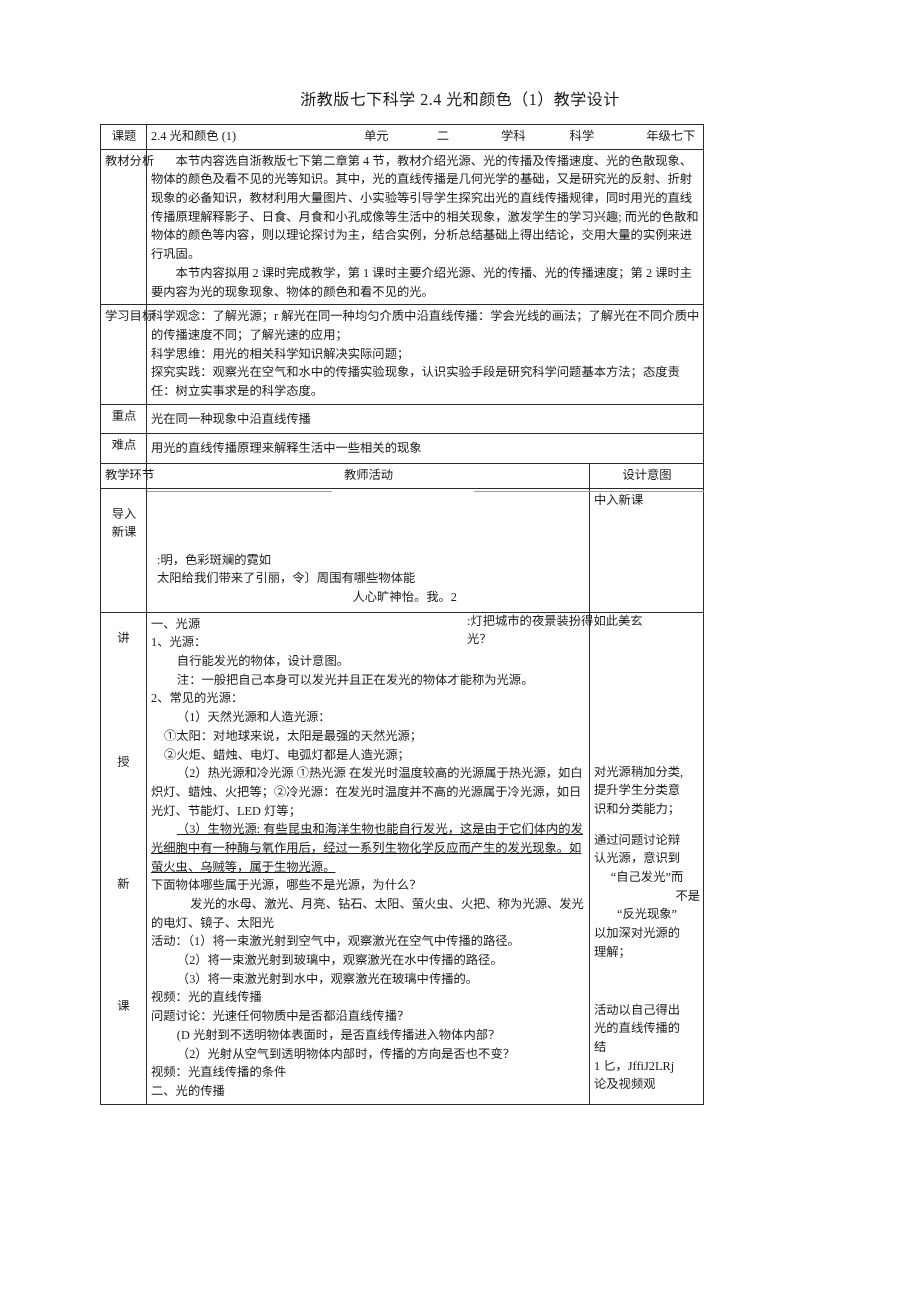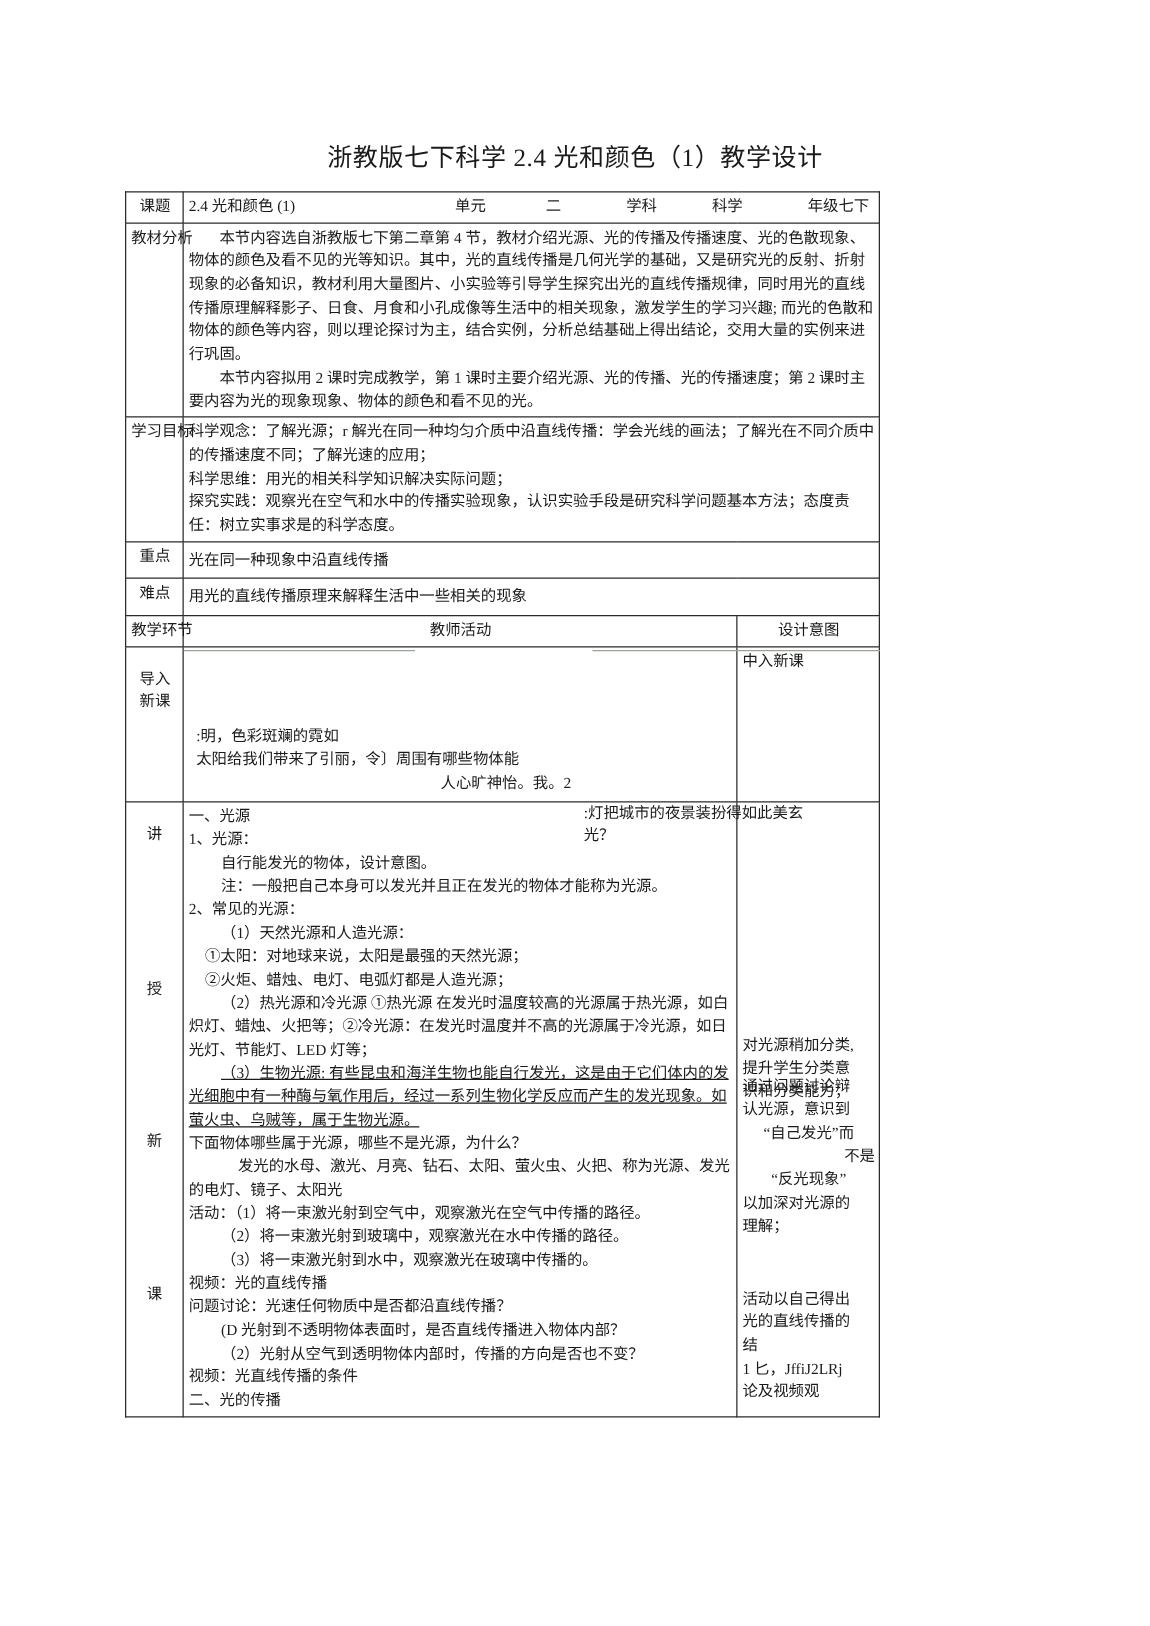--- a/index.html
+++ b/index.html
@@ -19,23 +19,23 @@
     position: relative;
     width: 920px;
     height: 1301px;
     box-sizing: border-box;
     padding: 0 100px;
   }
 
   
   .doc-title {
     text-align: center;
-    font-size: 20px;
+    font-size: 16px;
     letter-spacing: 0.5px;
-    padding-top: 110px;
+    padding-top: 86px;
     padding-bottom: 14px;
     white-space: nowrap;
   }
 
   
   table.lesson {
     width: 604px;
     border-collapse: collapse;
     table-layout: fixed;
     font-size: 12.3px;
@@ -128,21 +128,21 @@
     left: 0; right: 0;
     text-align: center;
   }
   .lec-1 { top: 16px; }
   .lec-2 { top: 140px; }
   .lec-3 { top: 262px; }
   .lec-4 { top: 384px; }
 
   .intent-main { position: relative; padding: 0 3px 0 4px; }
   .intent-main .grp { position: absolute; left: 4px; right: 3px; }
-  .g1 { top: 150px; margin-top: 35px; }
+  .g1 { top: 150px; }
   .g2 { top: 218px; }
   .g3 { top: 388px; }
   .intent-main .c { text-align: center; }
   .intent-main .r { text-align: right; }
 </style>
 </head>
 <body>
 
 <div class="page">
 

